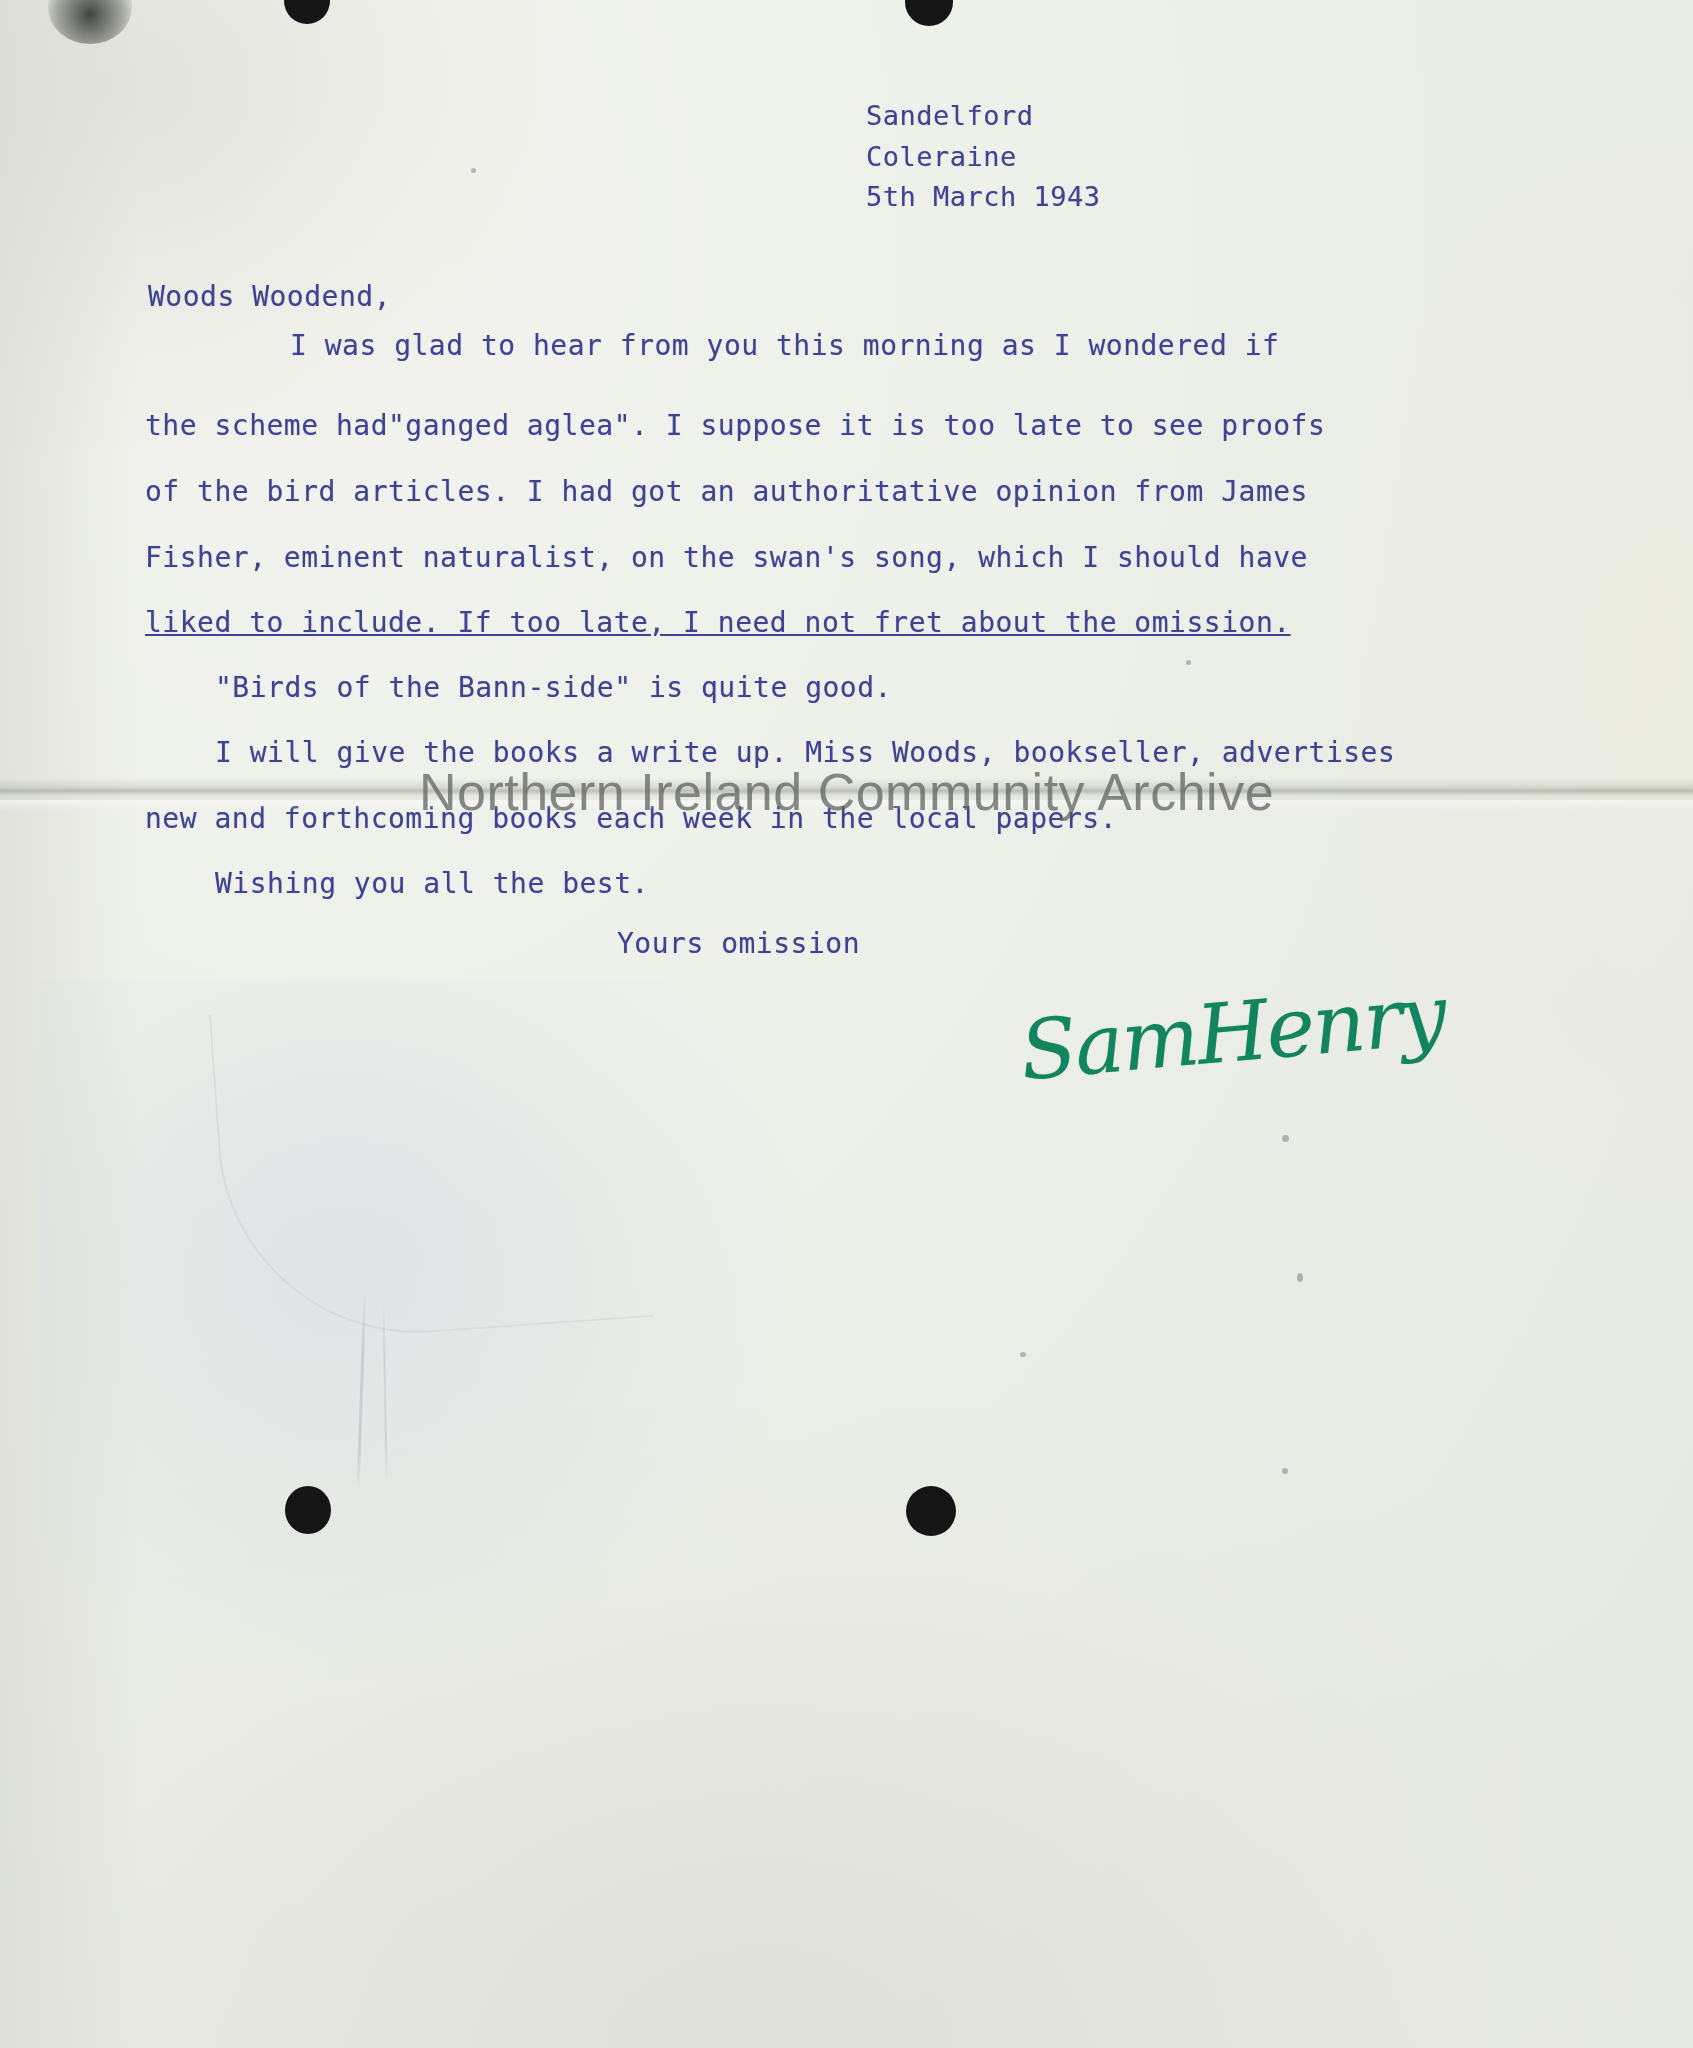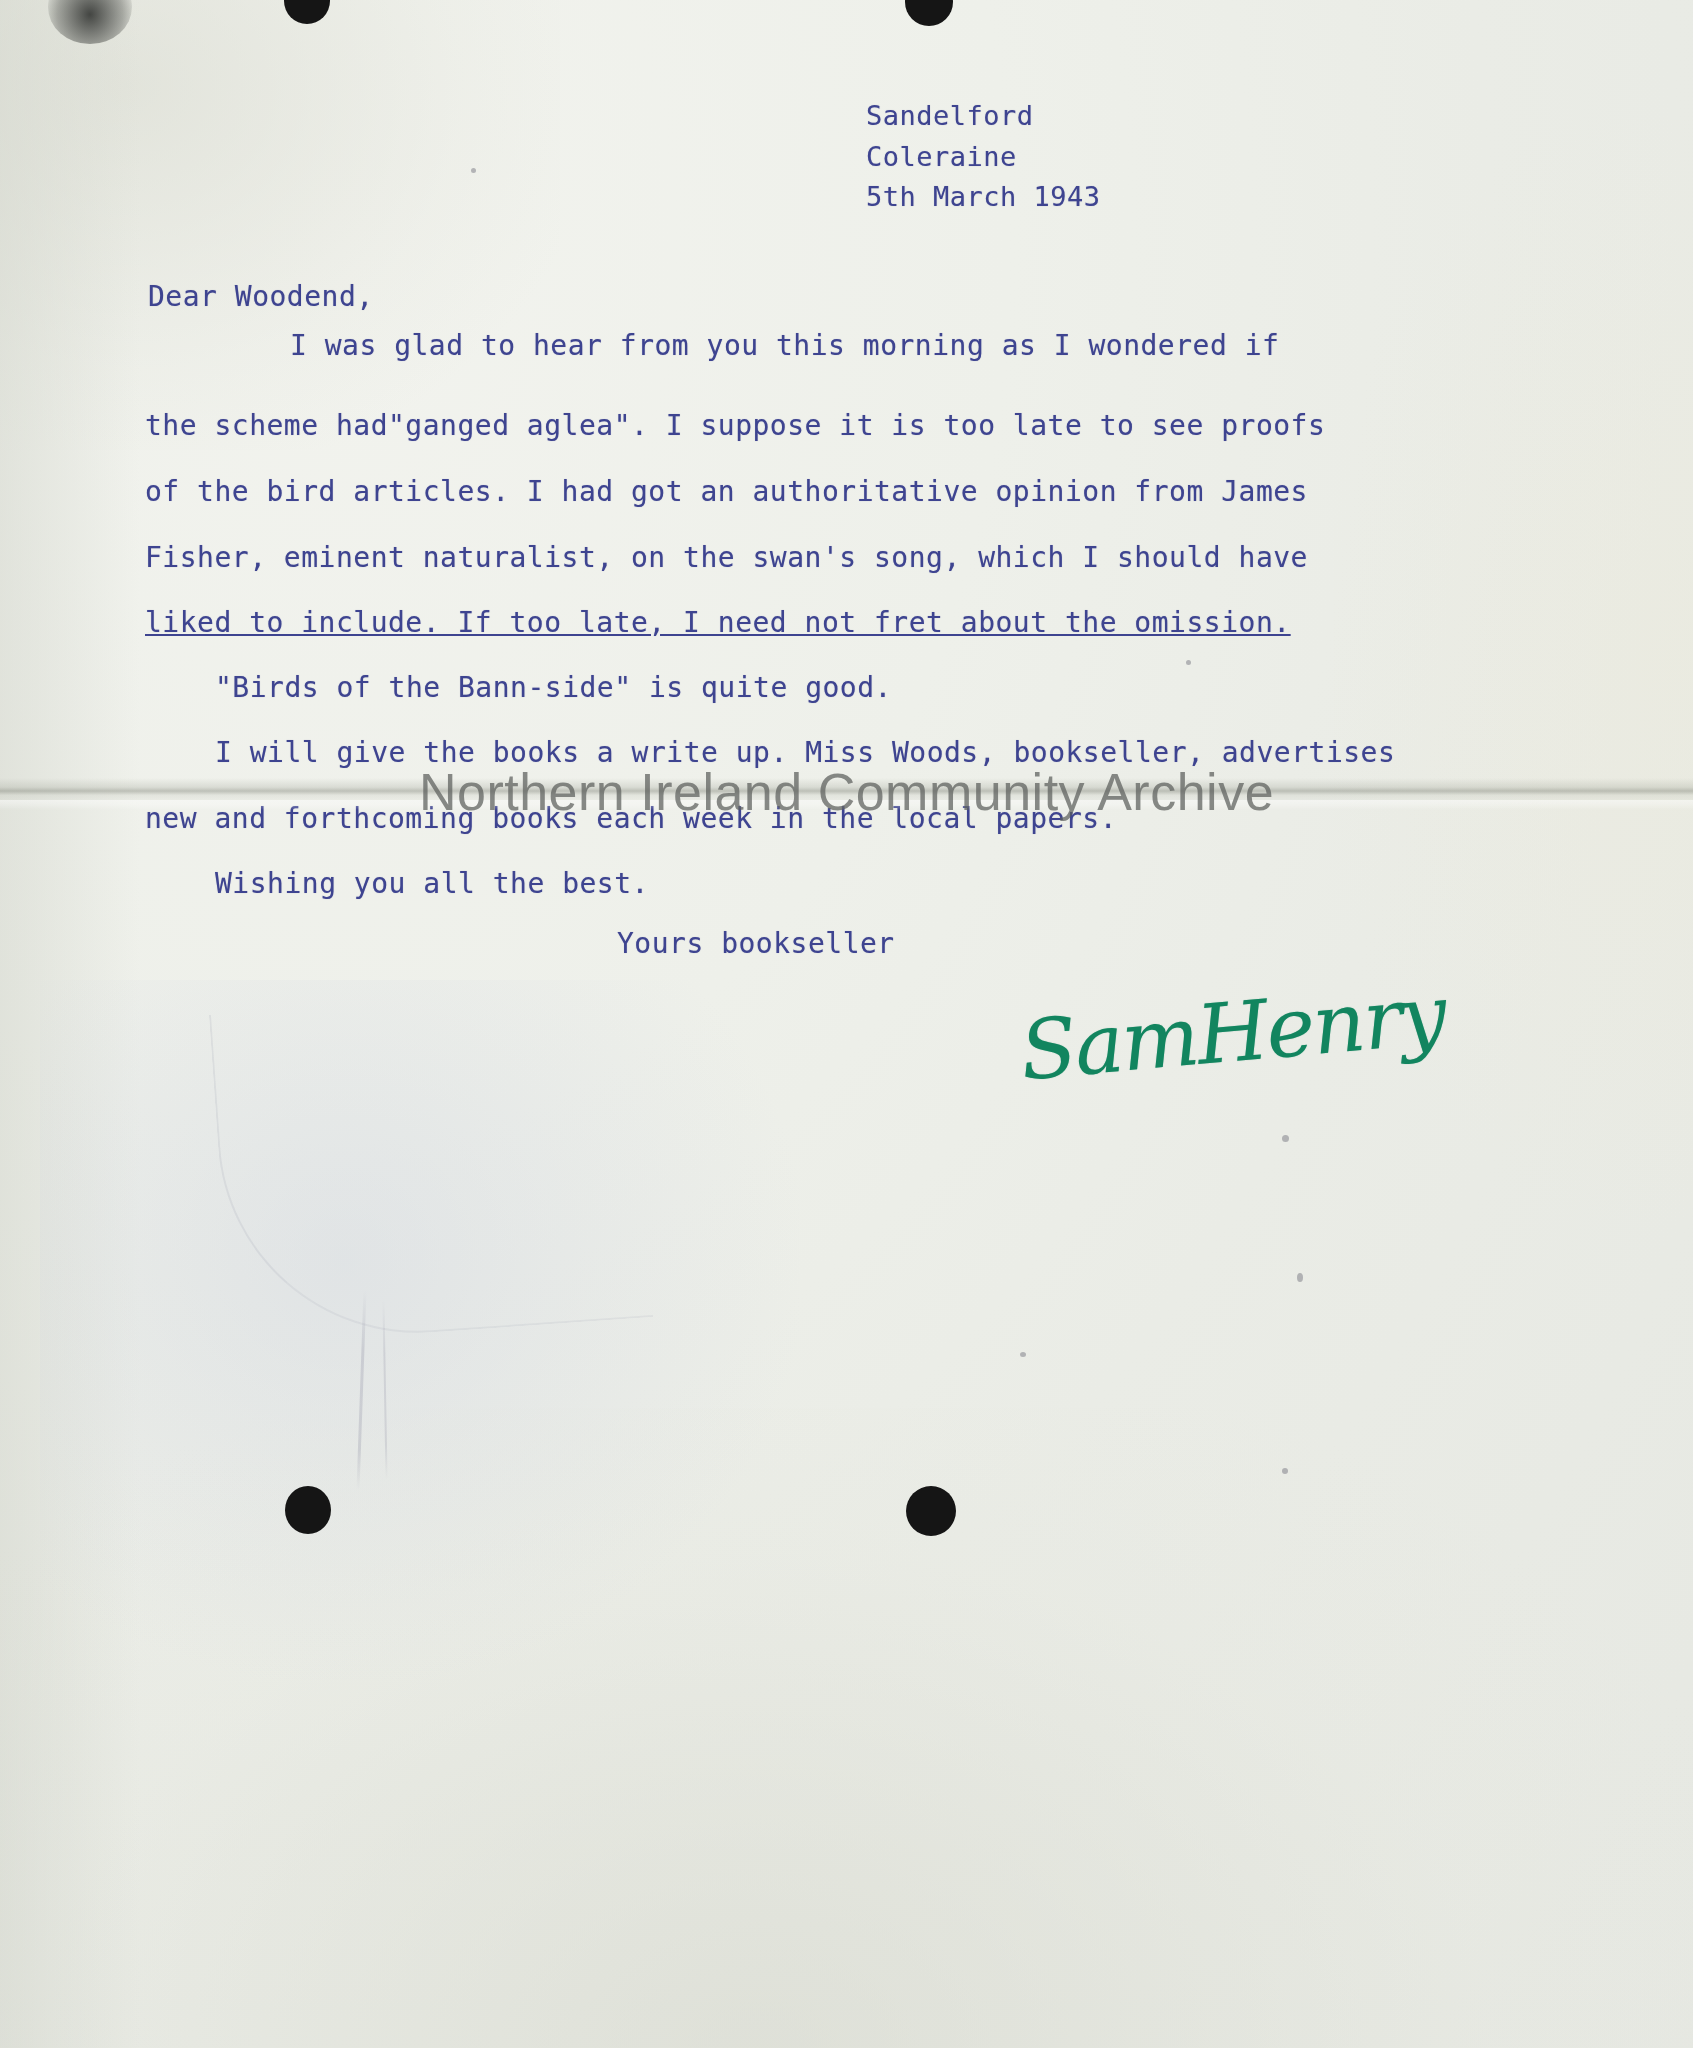--- a/index.html
+++ b/index.html
@@ -194,33 +194,33 @@
   <div class="dot-mark" style="left:1020px; top:1352px; width:6px; height:5px;"></div>
   <div class="dot-mark" style="left:1186px; top:660px; width:5px; height:5px;"></div>
   <div class="dot-mark" style="left:471px; top:168px; width:5px; height:5px;"></div>
 
   <div class="letter">
 
     <div class="tx addr" style="left:866px; top:102px;">Sandelford</div>
     <div class="tx addr" style="left:866px; top:143px;">Coleraine</div>
     <div class="tx addr" style="left:866px; top:183px;">5th March 1943</div>
 
-    <div class="tx body-line" style="left:148px; top:283px;">Dear Woodend,</div>
+    <div class="tx body-line" style="left:148px; top:283px;">Woods Woodend,</div>
 
     <div class="tx body-line" style="left:290px; top:332px;">I was glad to hear from you this morning as I wondered if</div>
     <div class="tx body-line" style="left:145px; top:412px;">the scheme had"ganged aglea". I suppose it is too late to see proofs</div>
     <div class="tx body-line" style="left:145px; top:478px;">of the bird articles. I had got an authoritative opinion from James</div>
     <div class="tx body-line" style="left:145px; top:544px;">Fisher, eminent naturalist, on the swan's song, which I should have</div>
     <div class="tx body-line" style="left:145px; top:609px;text-decoration:underline;">liked to include. If too late, I need not fret about the omission.</div>
     <div class="tx body-line" style="left:215px; top:674px;">"Birds of the Bann-side" is quite good.</div>
     <div class="tx body-line" style="left:215px; top:739px;">I will give the books a write up. Miss Woods, bookseller, advertises</div>
     <div class="tx body-line" style="left:145px; top:805px;">new and forthcoming books each week in the local papers.</div>
     <div class="tx body-line" style="left:215px; top:870px;">Wishing you all the best.</div>
 
-    <div class="tx body-line" style="left:617px; top:930px;">Yours bookseller</div>
+    <div class="tx body-line" style="left:617px; top:930px;">Yours omission</div>
   </div>
 
   <div class="signature">SamHenry</div>
 
   <div class="fold"></div>
   <div class="fold2"></div>
 
   <div class="watermark">Northern Ireland Community Archive</div>
 
 </div>

